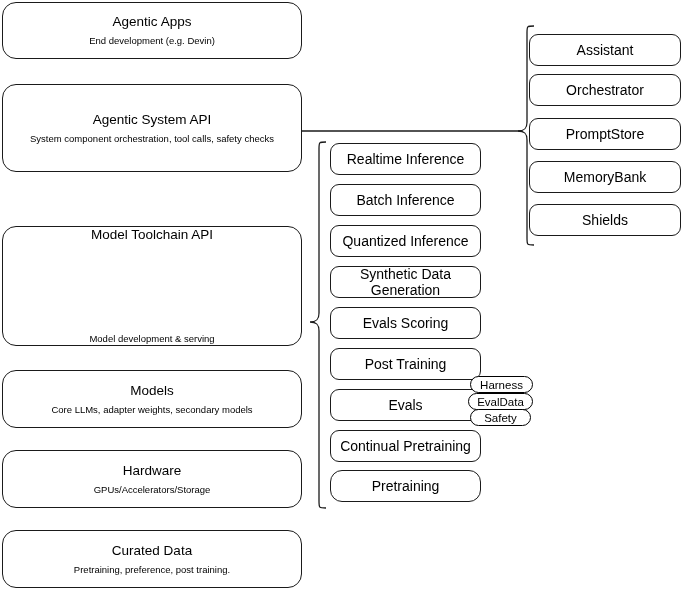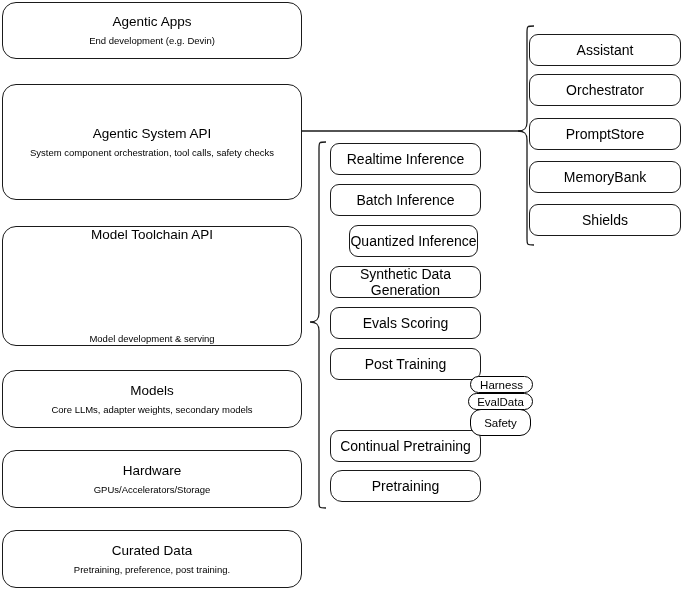--- a/index.html
+++ b/index.html
@@ -76,21 +76,21 @@
 </head>
 <body>
 
 <div id="canvas">
 
   <div class="box stack-box" style="left:2px; top:2px; width:300px; height:57px;">
     <div class="title">Agentic Apps</div>
     <div class="subtitle">End development (e.g. Devin)</div>
   </div>
 
-  <div class="box stack-box" style="left:2px; top:84px; width:300px; height:116px;">
+  <div class="box stack-box" style="left:2px; top:84px; width:300px; height:88px;">
     <div class="title">Agentic System API</div>
     <div class="subtitle">System component orchestration, tool calls, safety checks</div>
   </div>
 
   <div class="box stack-box" style="left:2px; top:226px; width:300px; height:120px;justify-content:space-between;">
     <div class="title">Model Toolchain API</div>
     <div class="subtitle">Model development &amp; serving</div>
   </div>
 
   <div class="box stack-box" style="left:2px; top:370px; width:300px; height:58px;">
@@ -135,42 +135,45 @@
   <svg class="brace" style="left:300px; top:138px; width:28px; height:378px;" width="28" height="378">
     <path d="M 26,4 C 19,4 19,4 19,11 L 19,175 C 19,182 16,184 10,184 C 16,184 19,186 19,193 L 19,363 C 19,370 19,370 26,370" fill="none" stroke="#1a1a1a" stroke-width="1.3"></path>
   </svg>
 
   <div class="pillbox" style="left:330px; top:143px; width:151px; height:32px;">
     <span>Realtime Inference</span>
   </div>
   <div class="pillbox" style="left:330px; top:184px; width:151px; height:32px;">
     <span>Batch Inference</span>
   </div>
-  <div class="pillbox" style="left:330px; top:225px; width:129px; height:32px;margin-left:19px;">
+  <div class="pillbox" style="left:330px; top:225px; width:151px; height:32px;">
     <span>Quantized Inference</span>
   </div>
   <div class="pillbox" style="left:330px; top:266px; width:151px; height:32px;">
     <span>Synthetic Data Generation</span>
   </div>
   <div class="pillbox" style="left:330px; top:307px; width:151px; height:32px;">
     <span>Evals Scoring</span>
   </div>
   <div class="pillbox" style="left:330px; top:348px; width:151px; height:32px;">
     <span>Post Training</span>
+  </div>
+  <div class="pillbox" style="left:330px; top:389px; width:151px; height:32px;">
+    <span>Evals</span>
   </div>
   <div class="pillbox" style="left:330px; top:430px; width:151px; height:32px;">
     <span>Continual Pretraining</span>
   </div>
   <div class="pillbox" style="left:330px; top:470px; width:151px; height:32px;border-radius:12px;">
     <span>Pretraining</span>
   </div>
 
   <div class="chip" style="left:470px; top:376px; width:63px; height:17px;">
     <span>Harness</span>
   </div>
   <div class="chip" style="left:468px; top:393px; width:65px; height:17px;">
     <span>EvalData</span>
   </div>
-  <div class="chip" style="left:470px; top:409px; width:61px; height:27px;">
+  <div class="chip" style="left:470px; top:409px; width:61px; height:17px;">
     <span>Safety</span>
   </div>
 
 </div>
 
 </body></html>

